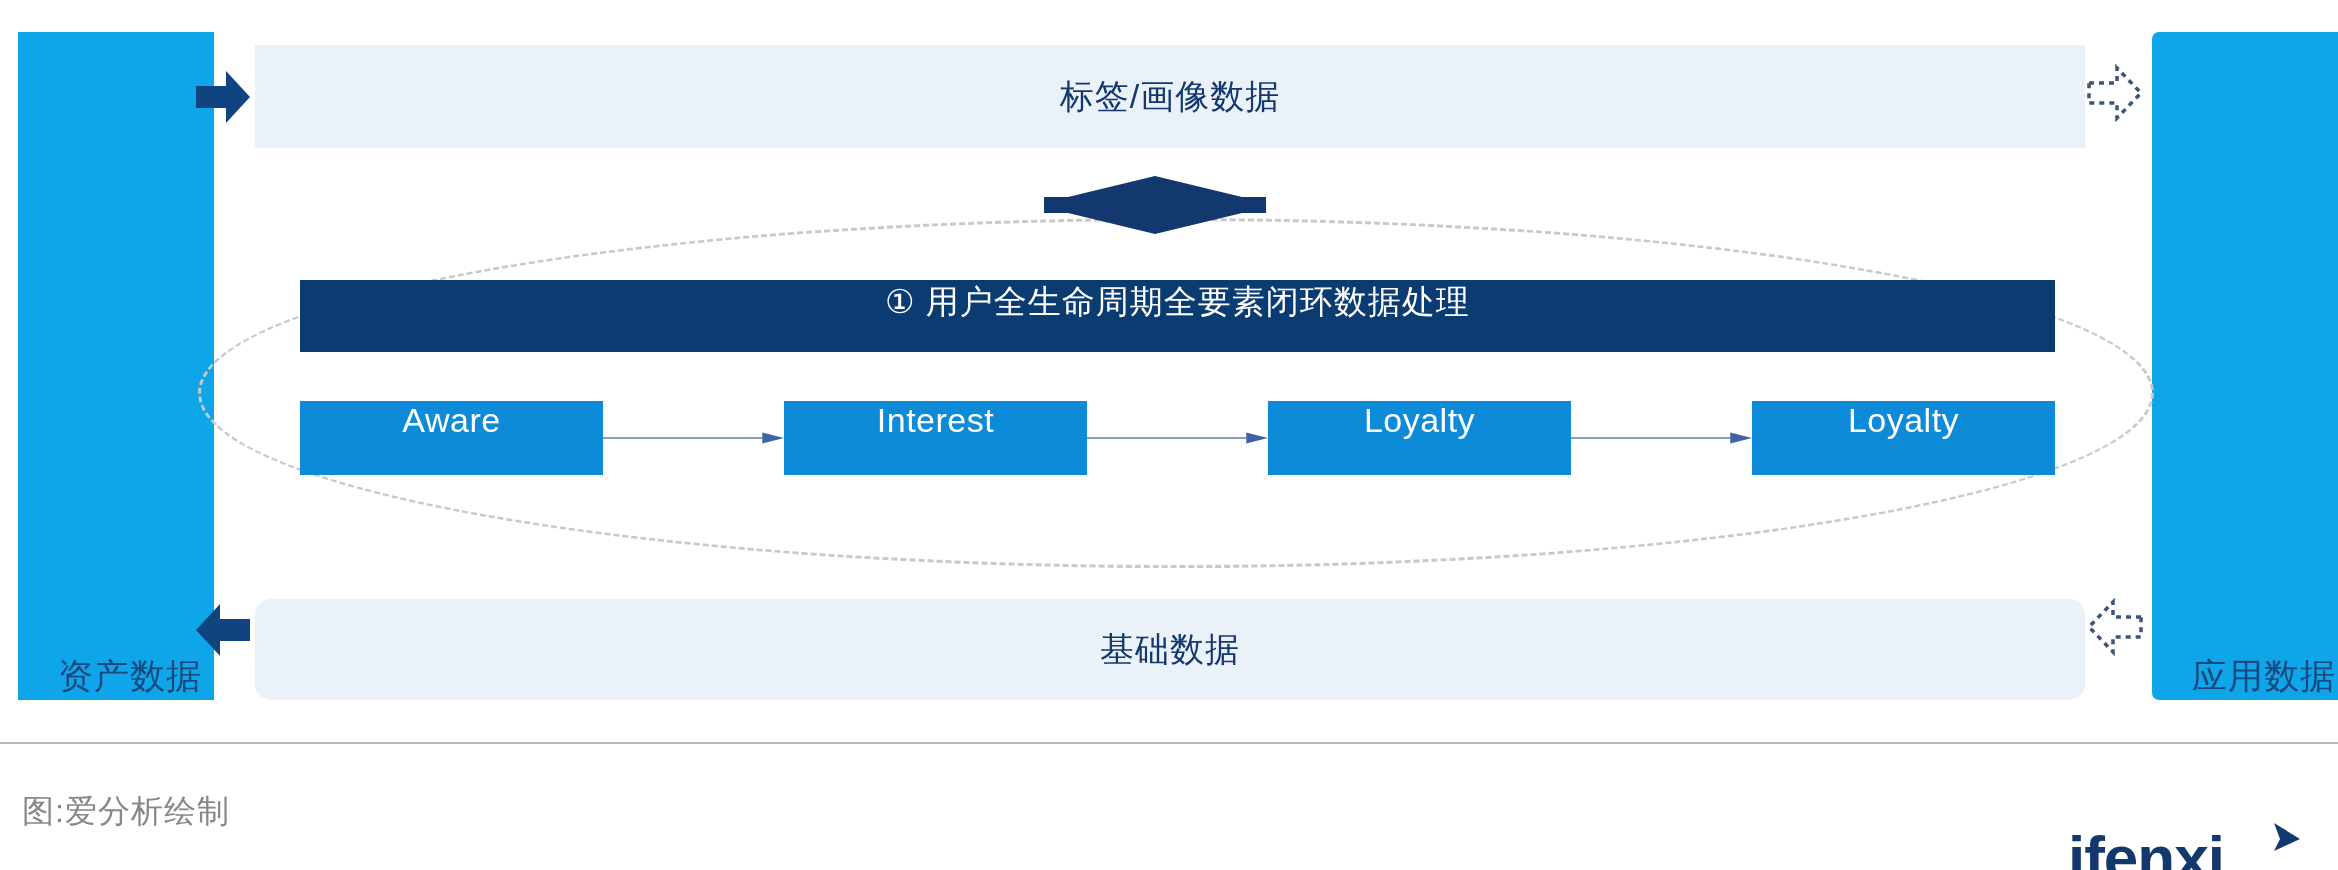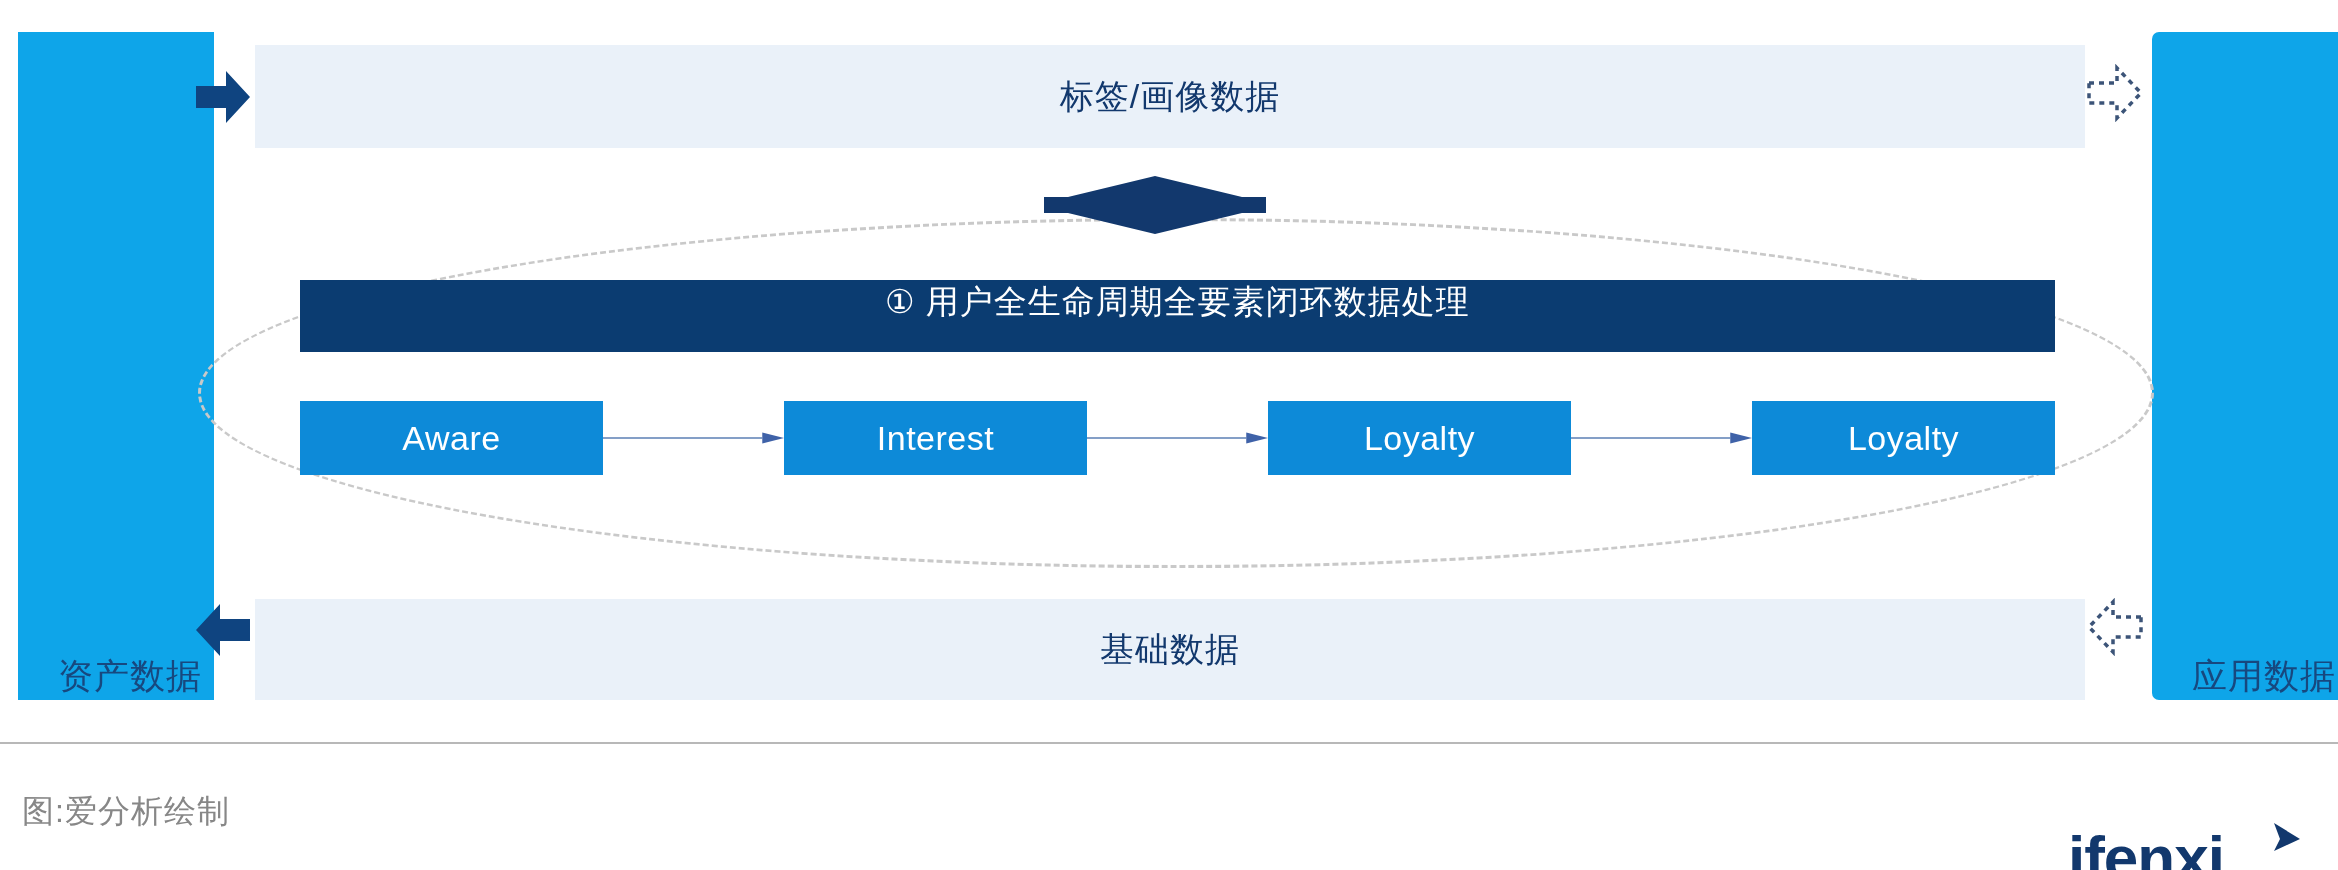--- a/index.html
+++ b/index.html
@@ -46,21 +46,21 @@
     justify-content: center;
   }
   .banner .banner-label {
     color: #12386d;
     font-size: 34px;
     font-weight: normal;
     letter-spacing: 1px;
     white-space: nowrap;
   }
   #top-banner    { top: 45px;  height: 103px; }
-  #bottom-banner { top: 599px; height: 101px; }
+  #bottom-banner { top: 599px; height: 101px; border-radius: 16px; }
 
   
   .solid-arrow {
     position: absolute;
     width: 58px;
     height: 58px;
   }
   #arrow-top-left     { left: 194px; top: 68px; }
   #arrow-bottom-left  { left: 194px; top: 601px; }
   #arrow-top-right    { left: 2086px; top: 64px; }
@@ -113,21 +113,20 @@
     width: 1755px;
     height: 74px;
     display: flex;
     align-items: center;
   }
   .stage-box {
     width: 303px;
     height: 74px;
     background: #0d8ad8;
     display: flex;
-    align-items: center;
     justify-content: center;
     flex: 0 0 auto;
   }
   .stage-box .stage-label {
     color: #ffffff;
     font-size: 34px;
     letter-spacing: 0.5px;
     white-space: nowrap;
   }
   .stage-connector {

